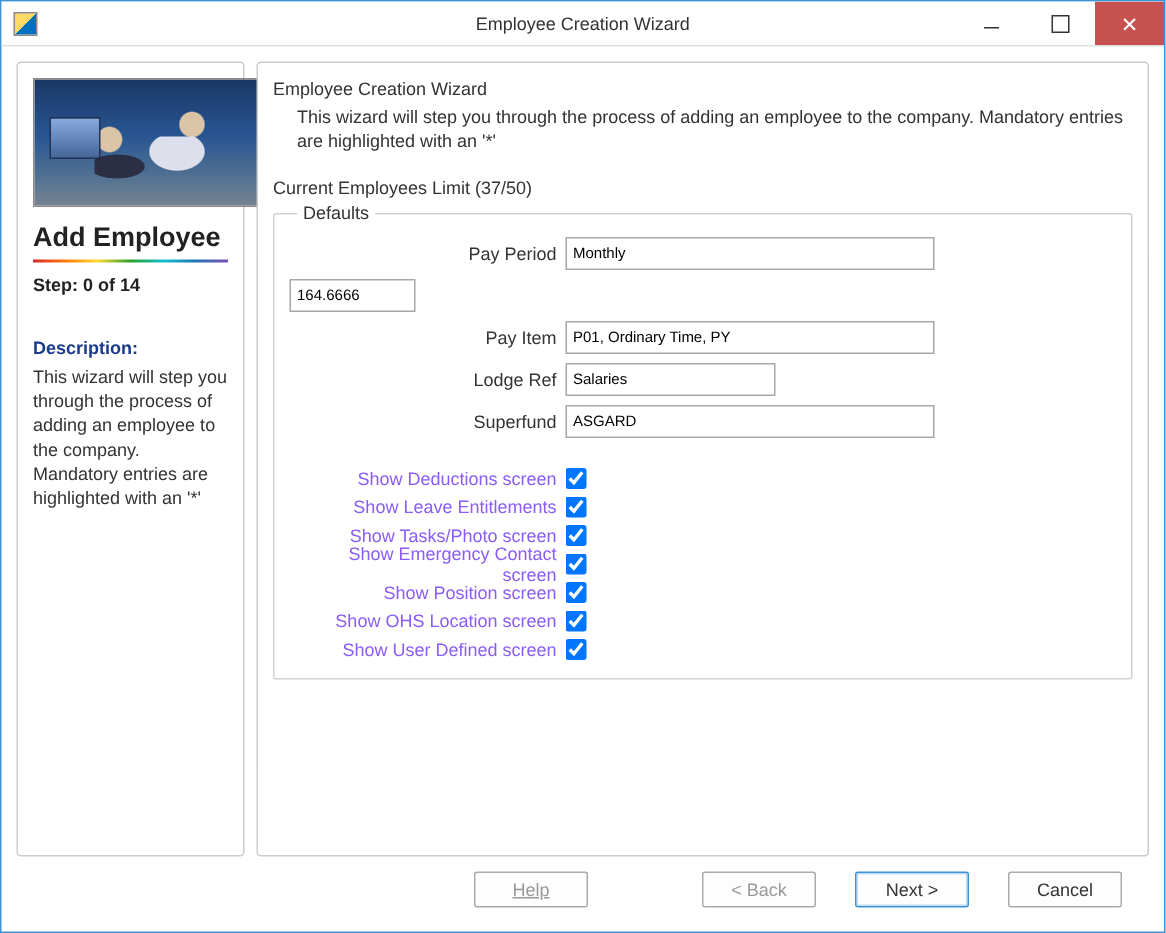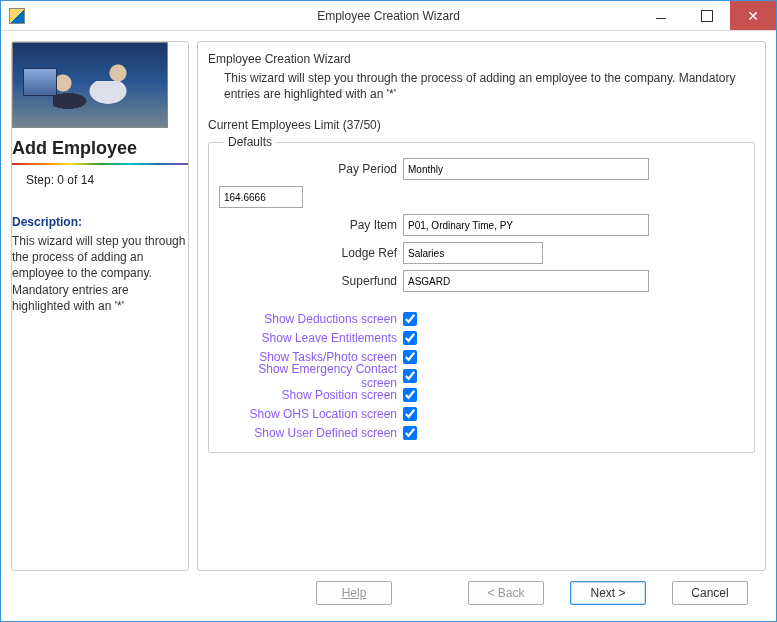--- a/index.html
+++ b/index.html
@@ -59,23 +59,24 @@
       color: #fff;
       font-size: 14px;
     }
     .winbtn.close::before { content: "✕"; }
     .content {
       display: flex;
       padding: 10px;
       height: calc(100% - 30px - 40px);
     }
     .leftpanel {
-      width: 178px;
+      width: 152px;
       border: 1px solid #ccc;
       border-radius: 3px;
+      padding: 10px;
       background: #fff;
       margin-right: 8px;
     }
     .wiz-image {
       width: 156px;
       height: 86px;
       border: 1px solid #888;
       margin-bottom: 10px;
       background:
         linear-gradient(180deg, rgba(0,0,0,0.05) 0, rgba(0,0,0,0.05) 100%),
@@ -112,24 +113,23 @@
       height: 2px;
       margin: 4px 0 8px 0;
       background: linear-gradient(90deg, #d62728 0%, #ff7f0e 17%, #ffd92f 33%, #2ca02c 50%, #17becf 67%, #1f77b4 83%, #7a4fb3 100%);
     }
     .left-sub {
       font-weight: bold;
       color: #222;
       margin-bottom: 2px;
     }
     .left-step {
-      font-weight: normal;
+      font-weight: bold;
       color: #222;
       margin-bottom: 28px;
-      margin-left: 14px;
     }
     .desc-head {
       font-weight: bold;
       color: #1a3a8a;
       margin-bottom: 4px;
     }
     .desc-text {
       color: #333;
       line-height: 1.35;
     }

